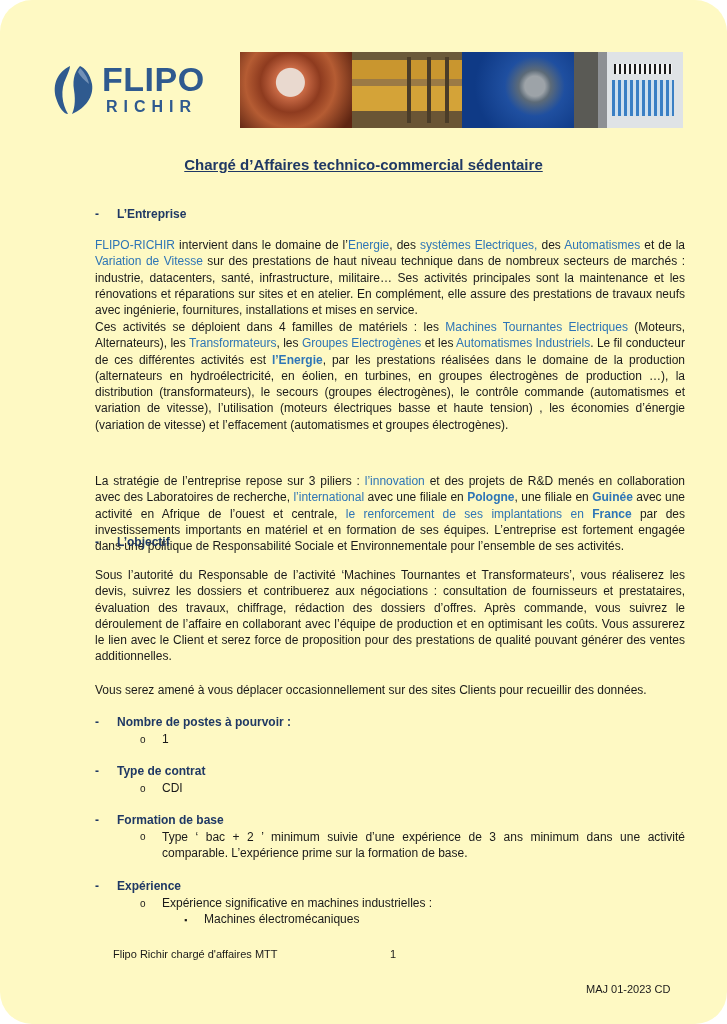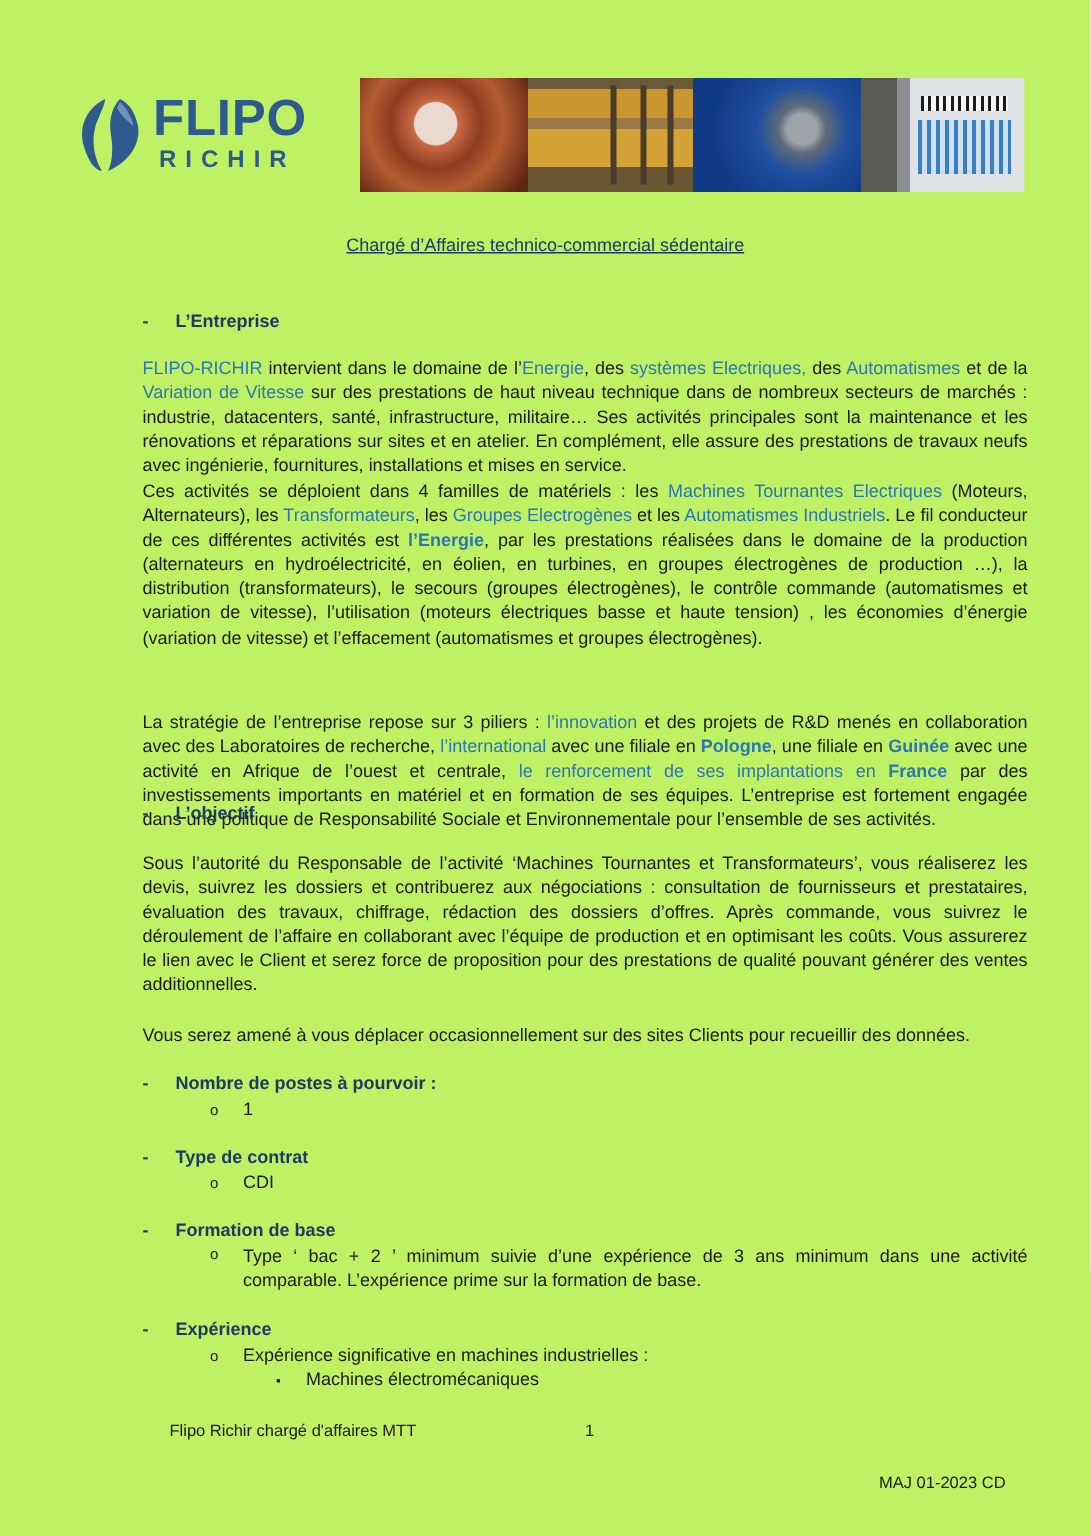--- a/index.html
+++ b/index.html
@@ -1,38 +1,38 @@
 <!DOCTYPE html>
 <html><head>
   <meta charset="utf-8">
   <style>
     * { margin: 0; padding: 0; box-sizing: border-box; }
     html, body { width: 727px; height: 1024px; background: #ffffff; overflow: hidden; }
     body { font-family: "Liberation Sans", sans-serif; color: #1a1a1a; position: relative; }
 
-    .page { position: absolute; left: 0; top: 0; width: 727px; height: 1024px; background: #bef264; }
+    .page { position: absolute; left: 0; top: 0; width: 727px; height: 1024px; background: #fef9c3; border-radius: 32px; }
 
     
     .logo { position: absolute; left: 48px; top: 60px; width: 175px; height: 62px; }
     .logo-mark { position: absolute; left: 2px; top: 4px; width: 46px; height: 52px; }
     .logo-flipo { position: absolute; left: 54px; top: 2px; font-family: "Liberation Sans", sans-serif; font-weight: bold; font-size: 34px; color: #2f5a8f; letter-spacing: 0.5px; line-height: 34px; }
     .logo-richir { position: absolute; left: 58px; top: 38px; font-family: "Liberation Sans", sans-serif; font-weight: bold; font-size: 16px; color: #2f5a8f; letter-spacing: 6px; line-height: 18px; }
 
     .banner { position: absolute; left: 240px; top: 52px; width: 443px; height: 76px; display: flex; overflow: hidden; }
     .banner .panel { height: 100%; position: relative; overflow: hidden; }
     .p1 { width: 112px; background: radial-gradient(circle at 45% 40%, #e9d9cf 0 14px, #c96a45 15px, #8e3b1f 30px, #b55c33 45px, #5e2512 70px); }
     .p2 { width: 110px; background: linear-gradient(180deg, #6b5a3a 0 10%, #c9962f 10% 35%, #9b7a45 35% 45%, #d4a338 45% 78%, #6a5535 78% 100%); }
     .p2::after { content: ""; position: absolute; left: 55px; top: 5px; width: 4px; height: 66px; background: #4a3c28; box-shadow: 20px 0 0 #4a3c28, 38px 0 0 #4a3c28; }
     .p3 { width: 112px; background: radial-gradient(circle at 65% 45%, #9da3a8 0 10px, #5d6b78 16px, #1f4fa0 30px, #0f3a86 60px); }
     .p4 { width: 109px; background: linear-gradient(90deg, #5a5a55 0 22%, #8d9094 22% 30%, #dfe3e6 30% 100%); }
     .p4::after { content: ""; position: absolute; left: 38px; top: 28px; width: 62px; height: 36px; background: repeating-linear-gradient(90deg, #3a7fc4 0 3px, #cfe0ee 3px 6px); }
     .p4::before { content: ""; position: absolute; left: 40px; top: 12px; width: 58px; height: 10px; background: repeating-linear-gradient(90deg, #1c1c1c 0 2px, #f5f5f5 2px 5px); }
 
     
-    .title { position: absolute; left: 0; width: 727px; top: 156px; text-align: center; font-weight: normal; font-size: 12px; color: #1f3864; }
+    .title { position: absolute; left: 0; width: 727px; top: 156px; text-align: center; font-weight: bold; font-size: 15px; color: #1f3864; }
     .title span { text-decoration: underline; }
 
     .section-head { position: absolute; left: 95px; font-weight: bold; font-size: 12px; color: #1f3864; }
     .section-head .dash { display: inline-block; width: 22px; }
 
     .para { position: absolute; left: 95px; width: 590px; font-size: 12px; line-height: 16.3px; text-align: justify; color: #1a1a1a; }
     .hl { color: #2e75b6; }
     .hlb { color: #2e75b6; font-weight: bold; }
 
     .sub-item { position: absolute; font-size: 12px; line-height: 16.3px; color: #1a1a1a; }

